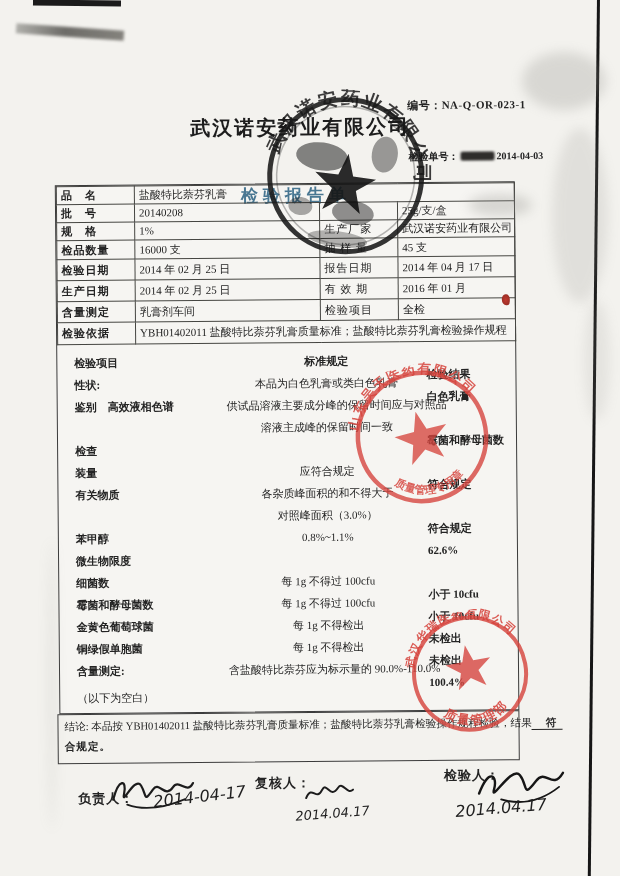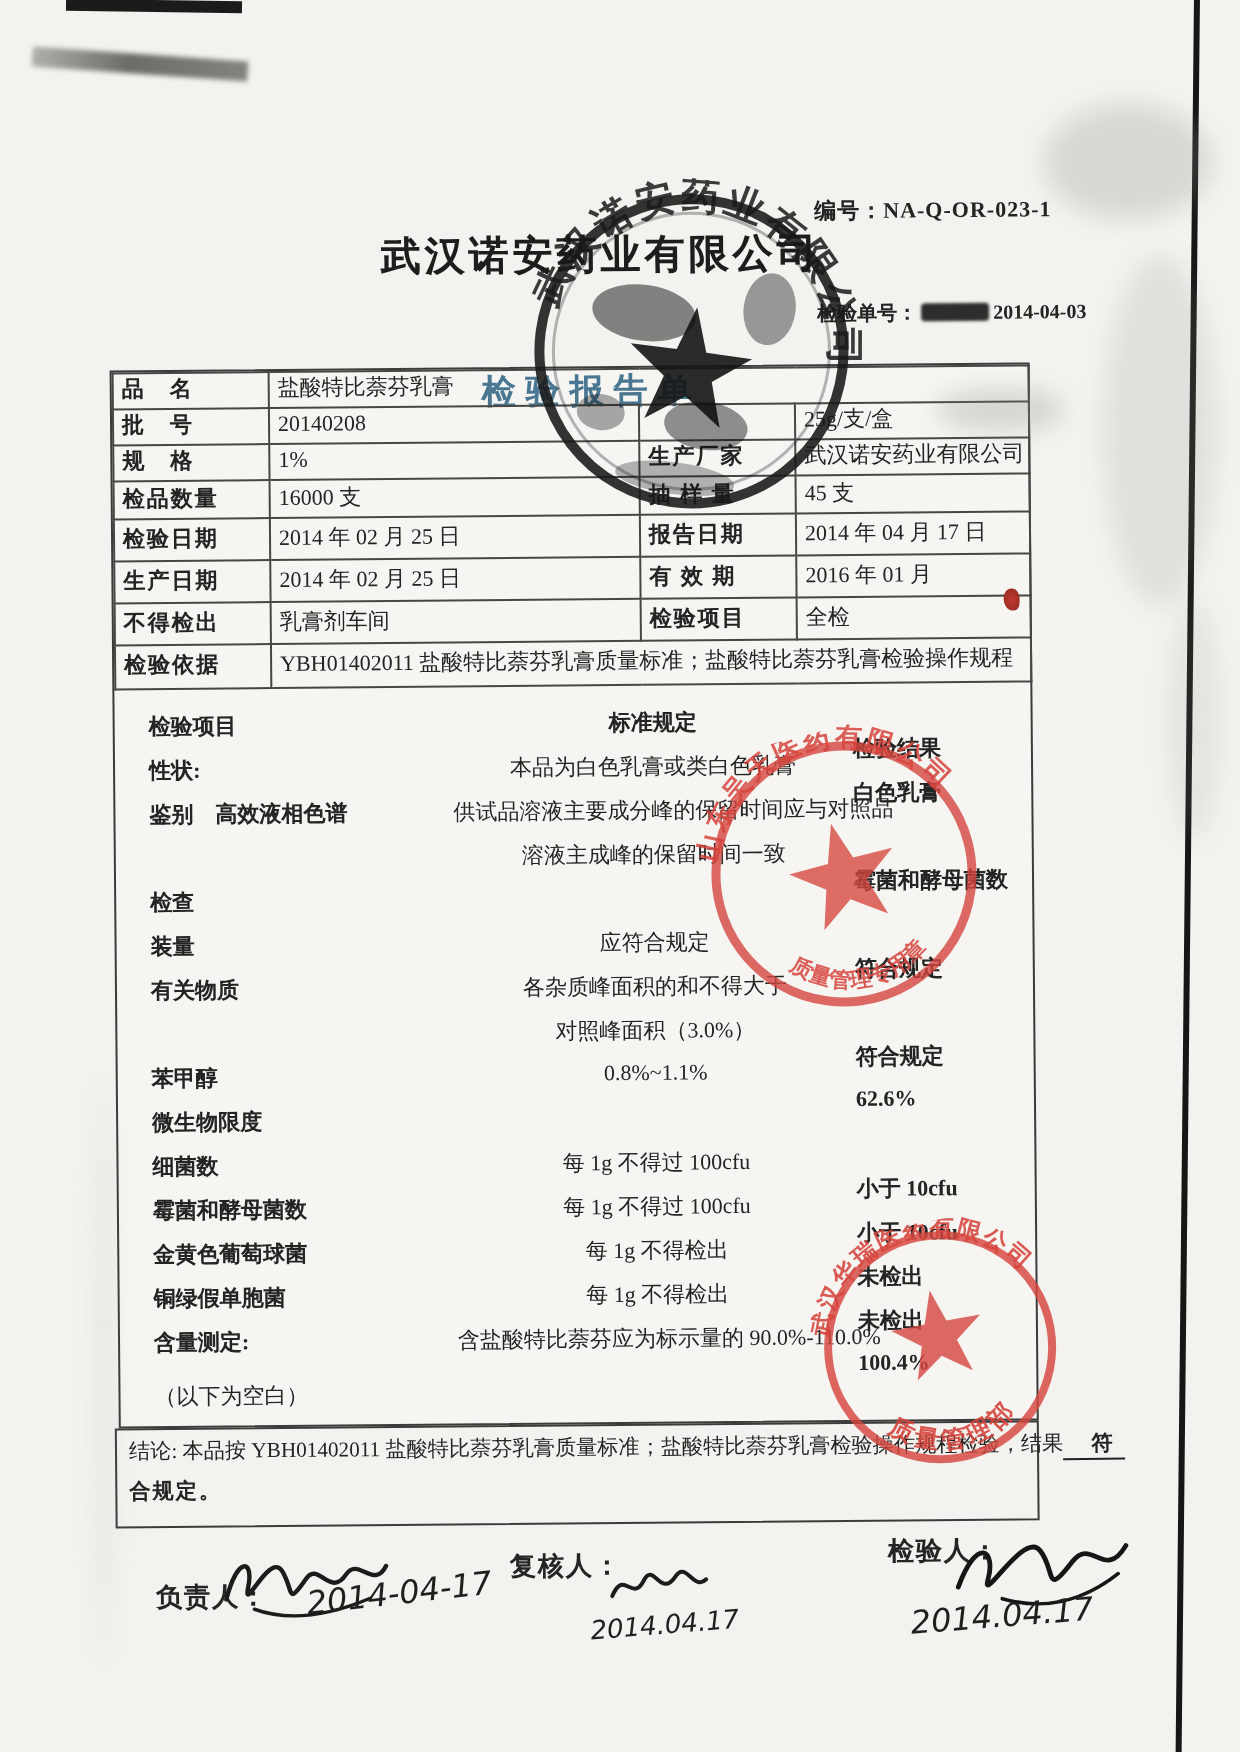--- a/index.html
+++ b/index.html
@@ -14,21 +14,21 @@
   .doc-no{left:410px;top:99px;font-size:11px;font-weight:700;letter-spacing:.5px;}
   .company{left:193px;top:114px;font-size:20px;font-weight:700;letter-spacing:2px;color:#1d1d1d;}
   .report-title{left:243px;top:148px;font-size:17px;font-weight:700;letter-spacing:5px;color:#0c4a6e;margin-top:36px;}
   .report-no{left:411px;top:151px;font-size:10px;font-weight:700;}
   .blot{display:inline-block;width:34px;height:9px;background:#2e2d2b;border-radius:2px;filter:blur(.8px);vertical-align:-1px;margin:0 2px;}
   
   .main-box{position:absolute;left:57px;top:183px;width:458px;border:1.6px solid #3b3b3b;background:rgba(255,255,255,.25);}
   table.info{border-collapse:collapse;width:100%;table-layout:fixed;}
   table.info td{border:1px solid #464642;font-size:11px;line-height:1;padding:0 4px;overflow:hidden;white-space:nowrap;}
   td.lab{font-weight:700;letter-spacing:1px;margin-left:44px;}
-  td.lab2{font-weight:700;letter-spacing:1px;padding-left:8px;}
+  td.lab2{font-weight:400;letter-spacing:1px;padding-left:8px;}
   td.small{font-size:10.3px;}
   
   .exam{padding:7px 0 4px 0;}
   .xr{display:flex;height:22px;align-items:center;font-size:11px;}
   .cn{width:152px;padding-left:17px;font-weight:700;white-space:nowrap;overflow:visible;}
   .cs{width:200px;text-align:center;white-space:nowrap;overflow:visible;}
   .cr{flex:1;white-space:nowrap;font-weight:700;margin-top:28px;}
   .xr.hdr .cs,.xr.hdr .cr{font-weight:700;}
   .xr.blank{margin-top:5px;}
   
@@ -97,21 +97,21 @@
         <td class="lab2">报告日期</td>
         <td>2014 年 04 月 17 日</td>
       </tr>
       <tr style="height:21px">
         <td class="lab">生产日期</td>
         <td>2014 年 02 月 25 日</td>
         <td class="lab2">有 效 期</td>
         <td>2016 年 01 月</td>
       </tr>
       <tr style="height:21px">
-        <td class="lab">不得检出</td>
+        <td class="lab">含量测定</td>
         <td>乳膏剂车间</td>
         <td class="lab2">检验项目</td>
         <td>全检</td>
       </tr>
       <tr style="height:22px">
         <td class="lab">检验依据</td>
         <td colspan="3" class="small">YBH01402011 盐酸特比萘芬乳膏质量标准；盐酸特比萘芬乳膏检验操作规程</td>
       </tr>
     </tbody>
       </table>

